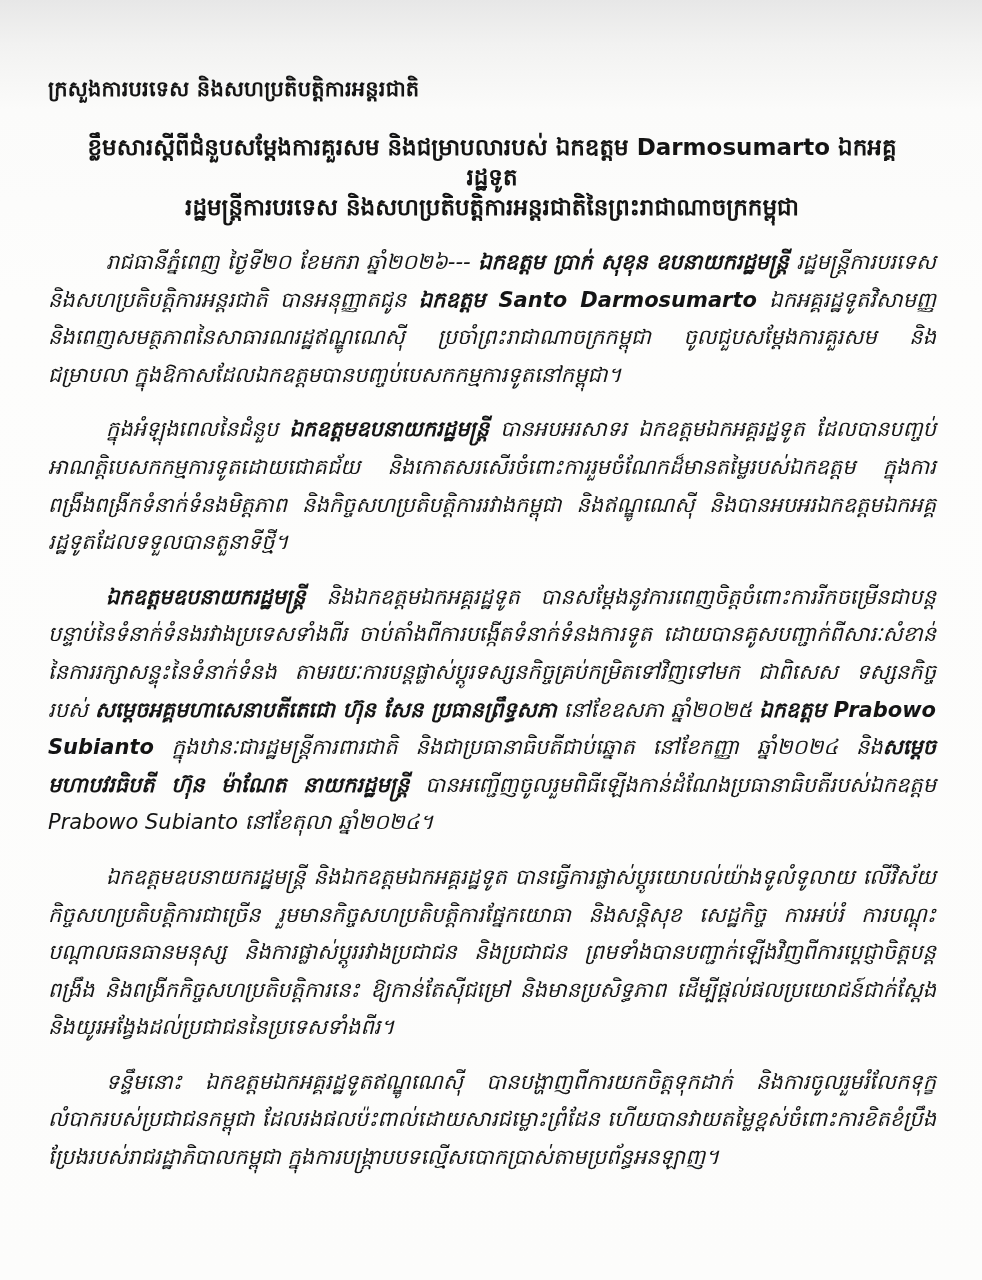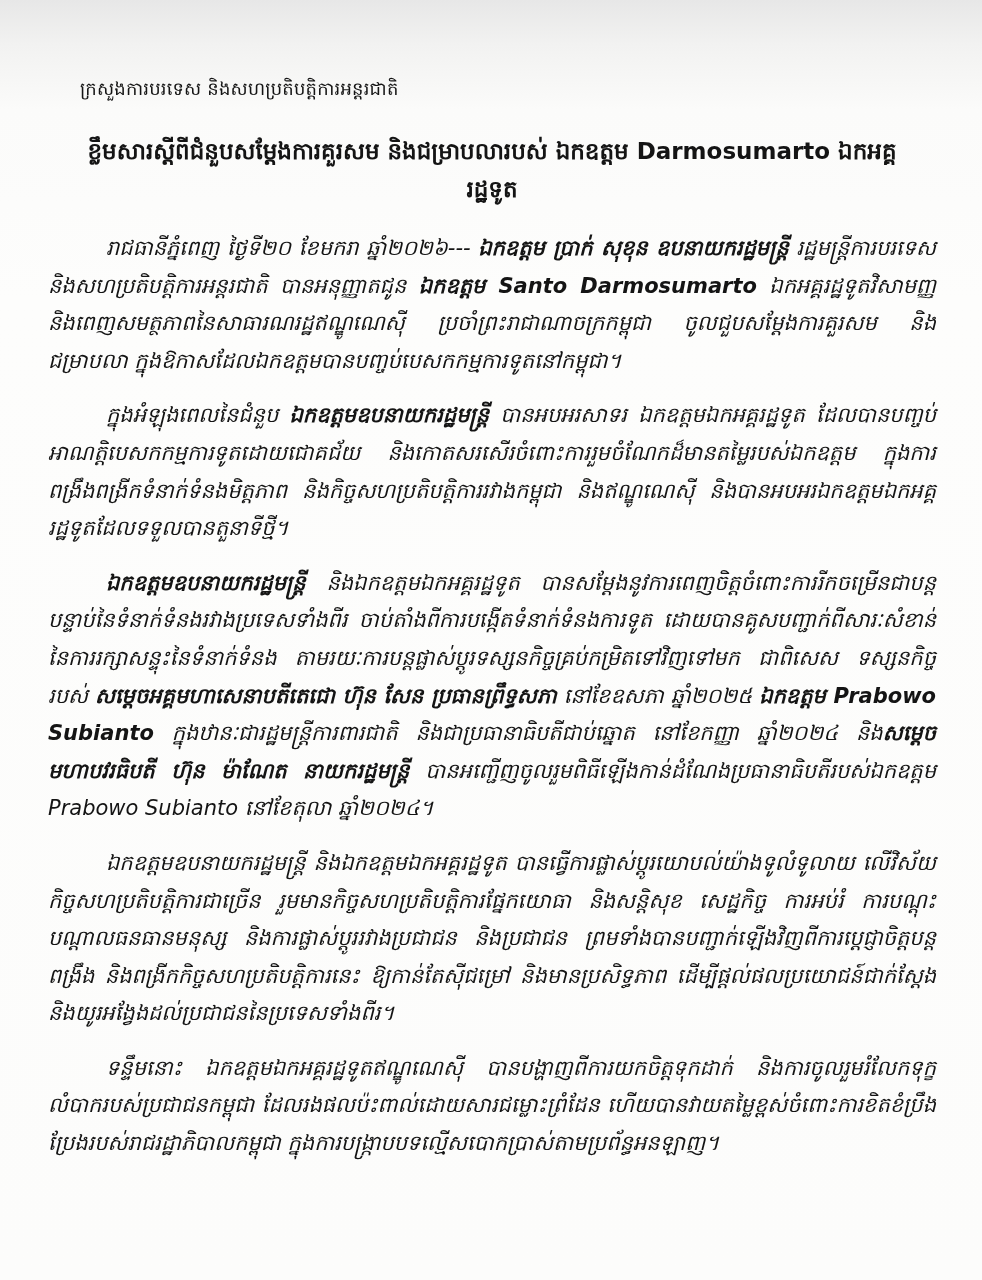--- a/index.html
+++ b/index.html
@@ -14,31 +14,30 @@
     color: #141414;
     background: linear-gradient(180deg, #e7e7e7 0px, #f2f2f1 45px, #fbfbfa 110px, #fdfdfc 300px, #fcfcfb 100%);
   }
   .doc-page {
     box-sizing: border-box;
     width: 982px;
     height: 1280px;
     padding: 74px 46px 40px 48px;
   }
   .ministry-header {
-    font-weight: normal;
-    font-size: 18px;
+    font-weight: bold;
+    font-size: 21px;
     line-height: 30px;
     letter-spacing: 0.2px;
     margin-bottom: 28px;
-    margin-left: 32px;
   }
   .doc-title {
     font-weight: bold;
     font-size: 23px;
-    line-height: 38px;
+    line-height: 30px;
     text-align: center;
     margin: 14px 18px 22px 18px;
   }
   .doc-body {
     font-size: 21px;
     line-height: 37.6px;
     text-align: justify;
     font-style: italic;
   }
   .doc-body p {
@@ -54,20 +53,21 @@
 </style>
 </head>
 <body>
 
 <div class="doc-page">
 
   <div class="ministry-header">ក្រសួងការបរទេស និងសហប្រតិបត្តិការអន្តរជាតិ</div>
 
   <div class="doc-title">
     <div>ខ្លឹមសារស្តីពីជំនួបសម្តែងការគួរសម និងជម្រាបលារបស់ ឯកឧត្តម Darmosumarto ឯកអគ្គរដ្ឋទូត</div>
+    <div>រដ្ឋមន្ត្រីការបរទេស និងសហប្រតិបត្តិការអន្តរជាតិនៃព្រះរាជាណាចក្រកម្ពុជា</div>
   </div>
 
   <div class="doc-body">
 
   <p><span>រាជធានីភ្នំពេញ ថ្ងៃទី២០ ខែមករា ឆ្នាំ២០២៦--- </span><span class="bold">ឯកឧត្តម ប្រាក់ សុខុន ឧបនាយករដ្ឋមន្ត្រី</span><span> រដ្ឋមន្ត្រីការបរទេស និងសហប្រតិបត្តិការអន្តរជាតិ បានអនុញ្ញាតជូន </span><span class="bold">ឯកឧត្តម Santo Darmosumarto</span><span> ឯកអគ្គរដ្ឋទូតវិសាមញ្ញ និងពេញសមត្ថភាពនៃសាធារណរដ្ឋឥណ្ឌូណេស៊ី ប្រចាំព្រះរាជាណាចក្រកម្ពុជា ចូលជួបសម្តែងការគួរសម និងជម្រាបលា ក្នុងឱកាសដែលឯកឧត្តមបានបញ្ចប់បេសកកម្មការទូតនៅកម្ពុជា។</span></p>
       <p><span>ក្នុងអំឡុងពេលនៃជំនួប </span><span class="bold">ឯកឧត្តមឧបនាយករដ្ឋមន្ត្រី</span><span> បានអបអរសាទរ ឯកឧត្តមឯកអគ្គរដ្ឋទូត ដែលបានបញ្ចប់អាណត្តិបេសកកម្មការទូតដោយជោគជ័យ និងកោតសរសើរចំពោះការរួមចំណែកដ៏មានតម្លៃរបស់ឯកឧត្តម ក្នុងការពង្រឹងពង្រីកទំនាក់ទំនងមិត្តភាព និងកិច្ចសហប្រតិបត្តិការរវាងកម្ពុជា និងឥណ្ឌូណេស៊ី និងបានអបអរឯកឧត្តមឯកអគ្គរដ្ឋទូតដែលទទួលបានតួនាទីថ្មី។</span></p>
       <p><span class="bold">ឯកឧត្តមឧបនាយករដ្ឋមន្ត្រី</span><span> និងឯកឧត្តមឯកអគ្គរដ្ឋទូត បានសម្តែងនូវការពេញចិត្តចំពោះការរីកចម្រើនជាបន្តបន្ទាប់នៃទំនាក់ទំនងរវាងប្រទេសទាំងពីរ ចាប់តាំងពីការបង្កើតទំនាក់ទំនងការទូត ដោយបានគូសបញ្ជាក់ពីសារៈសំខាន់នៃការរក្សាសន្ទុះនៃទំនាក់ទំនង តាមរយៈការបន្តផ្លាស់ប្តូរទស្សនកិច្ចគ្រប់កម្រិតទៅវិញទៅមក ជាពិសេស ទស្សនកិច្ចរបស់ </span><span class="bold">សម្តេចអគ្គមហាសេនាបតីតេជោ ហ៊ុន សែន ប្រធានព្រឹទ្ធសភា</span><span> នៅខែឧសភា ឆ្នាំ២០២៥  </span><span class="bold">ឯកឧត្តម Prabowo Subianto</span><span> ក្នុងឋានៈជារដ្ឋមន្ត្រីការពារជាតិ និងជាប្រធានាធិបតីជាប់ឆ្នោត នៅខែកញ្ញា ឆ្នាំ២០២៤ និង</span><span class="bold">សម្តេចមហាបវរធិបតី ហ៊ុន ម៉ាណែត នាយករដ្ឋមន្ត្រី</span><span> បានអញ្ជើញចូលរួមពិធីឡើងកាន់ដំណែងប្រធានាធិបតីរបស់ឯកឧត្តម Prabowo Subianto នៅខែតុលា ឆ្នាំ២០២៤។</span></p>
       <p><span>ឯកឧត្តមឧបនាយករដ្ឋមន្ត្រី និងឯកឧត្តមឯកអគ្គរដ្ឋទូត បានធ្វើការផ្លាស់ប្តូរយោបល់យ៉ាងទូលំទូលាយ លើវិស័យកិច្ចសហប្រតិបត្តិការជាច្រើន រួមមានកិច្ចសហប្រតិបត្តិការផ្នែកយោធា និងសន្តិសុខ សេដ្ឋកិច្ច ការអប់រំ ការបណ្តុះបណ្តាលធនធានមនុស្ស និងការផ្លាស់ប្តូររវាងប្រជាជន និងប្រជាជន ព្រមទាំងបានបញ្ជាក់ឡើងវិញពីការប្តេជ្ញាចិត្តបន្តពង្រឹង និងពង្រីកកិច្ចសហប្រតិបត្តិការនេះ ឱ្យកាន់តែស៊ីជម្រៅ និងមានប្រសិទ្ធភាព ដើម្បីផ្តល់ផលប្រយោជន៍ជាក់ស្តែង និងយូរអង្វែងដល់ប្រជាជននៃប្រទេសទាំងពីរ។</span></p>
       <p><span>ទន្ទឹមនោះ ឯកឧត្តមឯកអគ្គរដ្ឋទូតឥណ្ឌូណេស៊ី បានបង្ហាញពីការយកចិត្តទុកដាក់ និងការចូលរួមរំលែកទុក្ខលំបាករបស់ប្រជាជនកម្ពុជា ដែលរងផលប៉ះពាល់ដោយសារជម្លោះព្រំដែន ហើយបានវាយតម្លៃខ្ពស់ចំពោះការខិតខំប្រឹងប្រែងរបស់រាជរដ្ឋាភិបាលកម្ពុជា ក្នុងការបង្ក្រាបបទល្មើសបោកប្រាស់តាមប្រព័ន្ធអនឡាញ។</span></p>
     </div>

